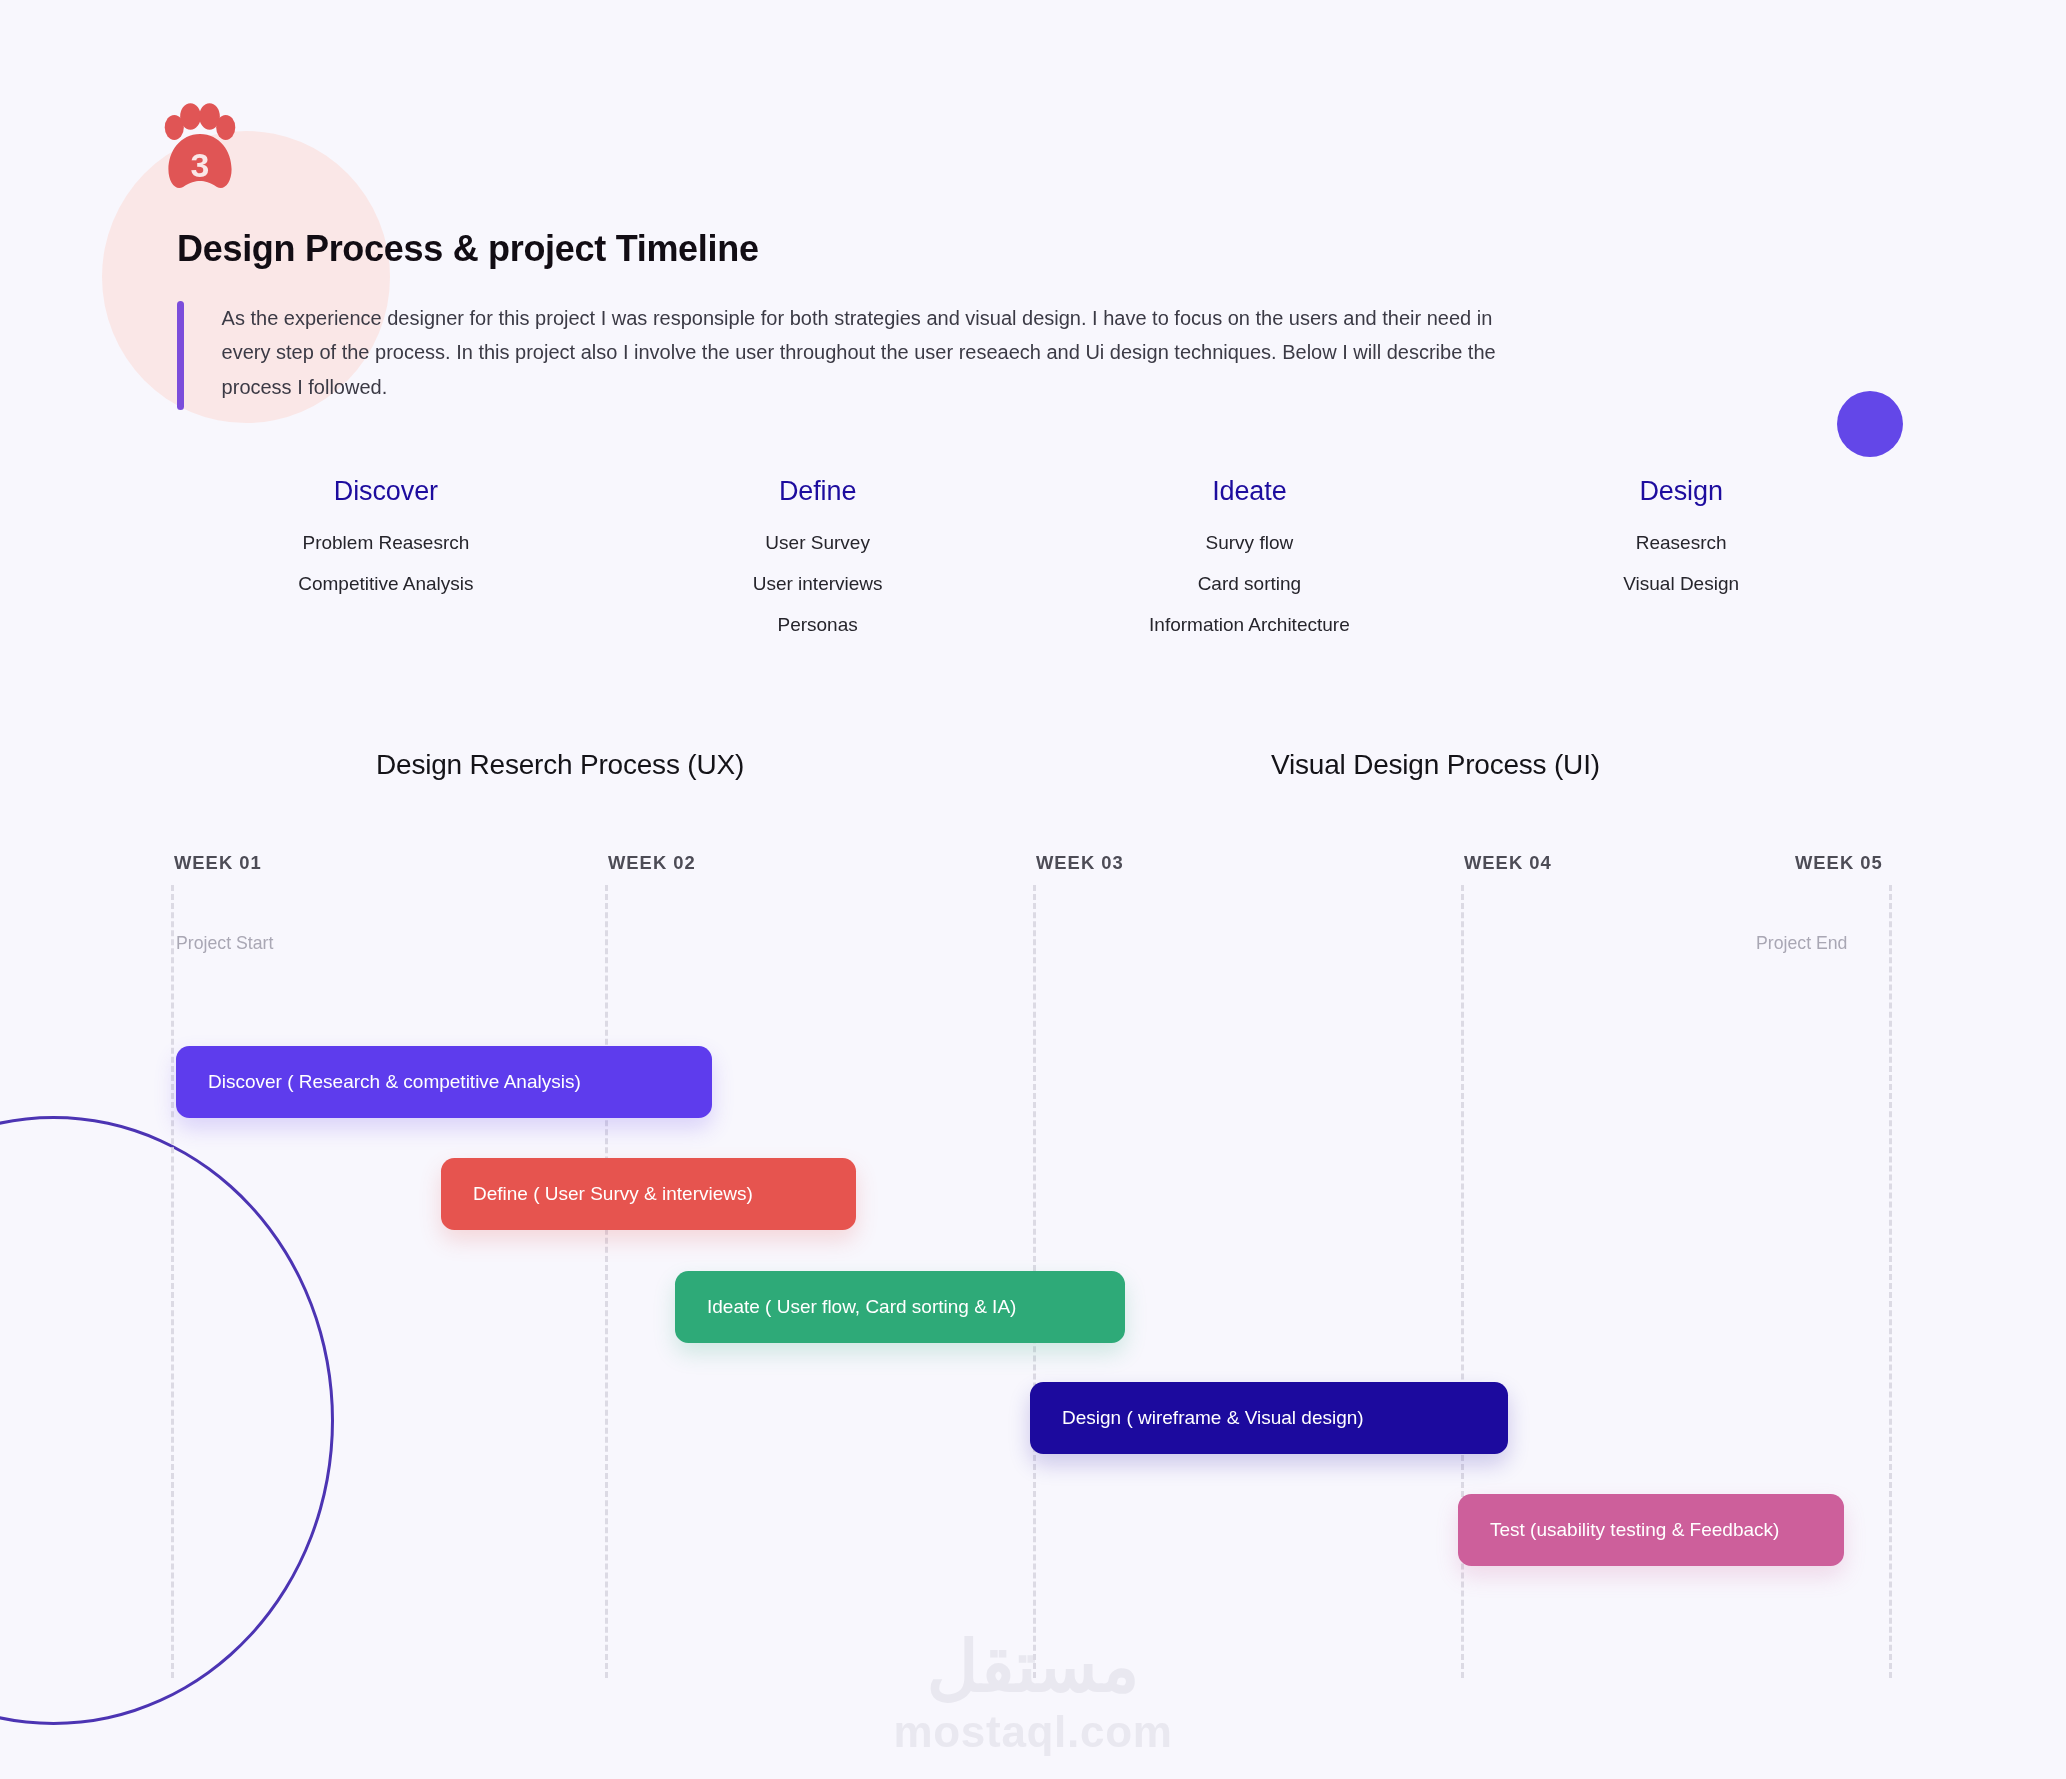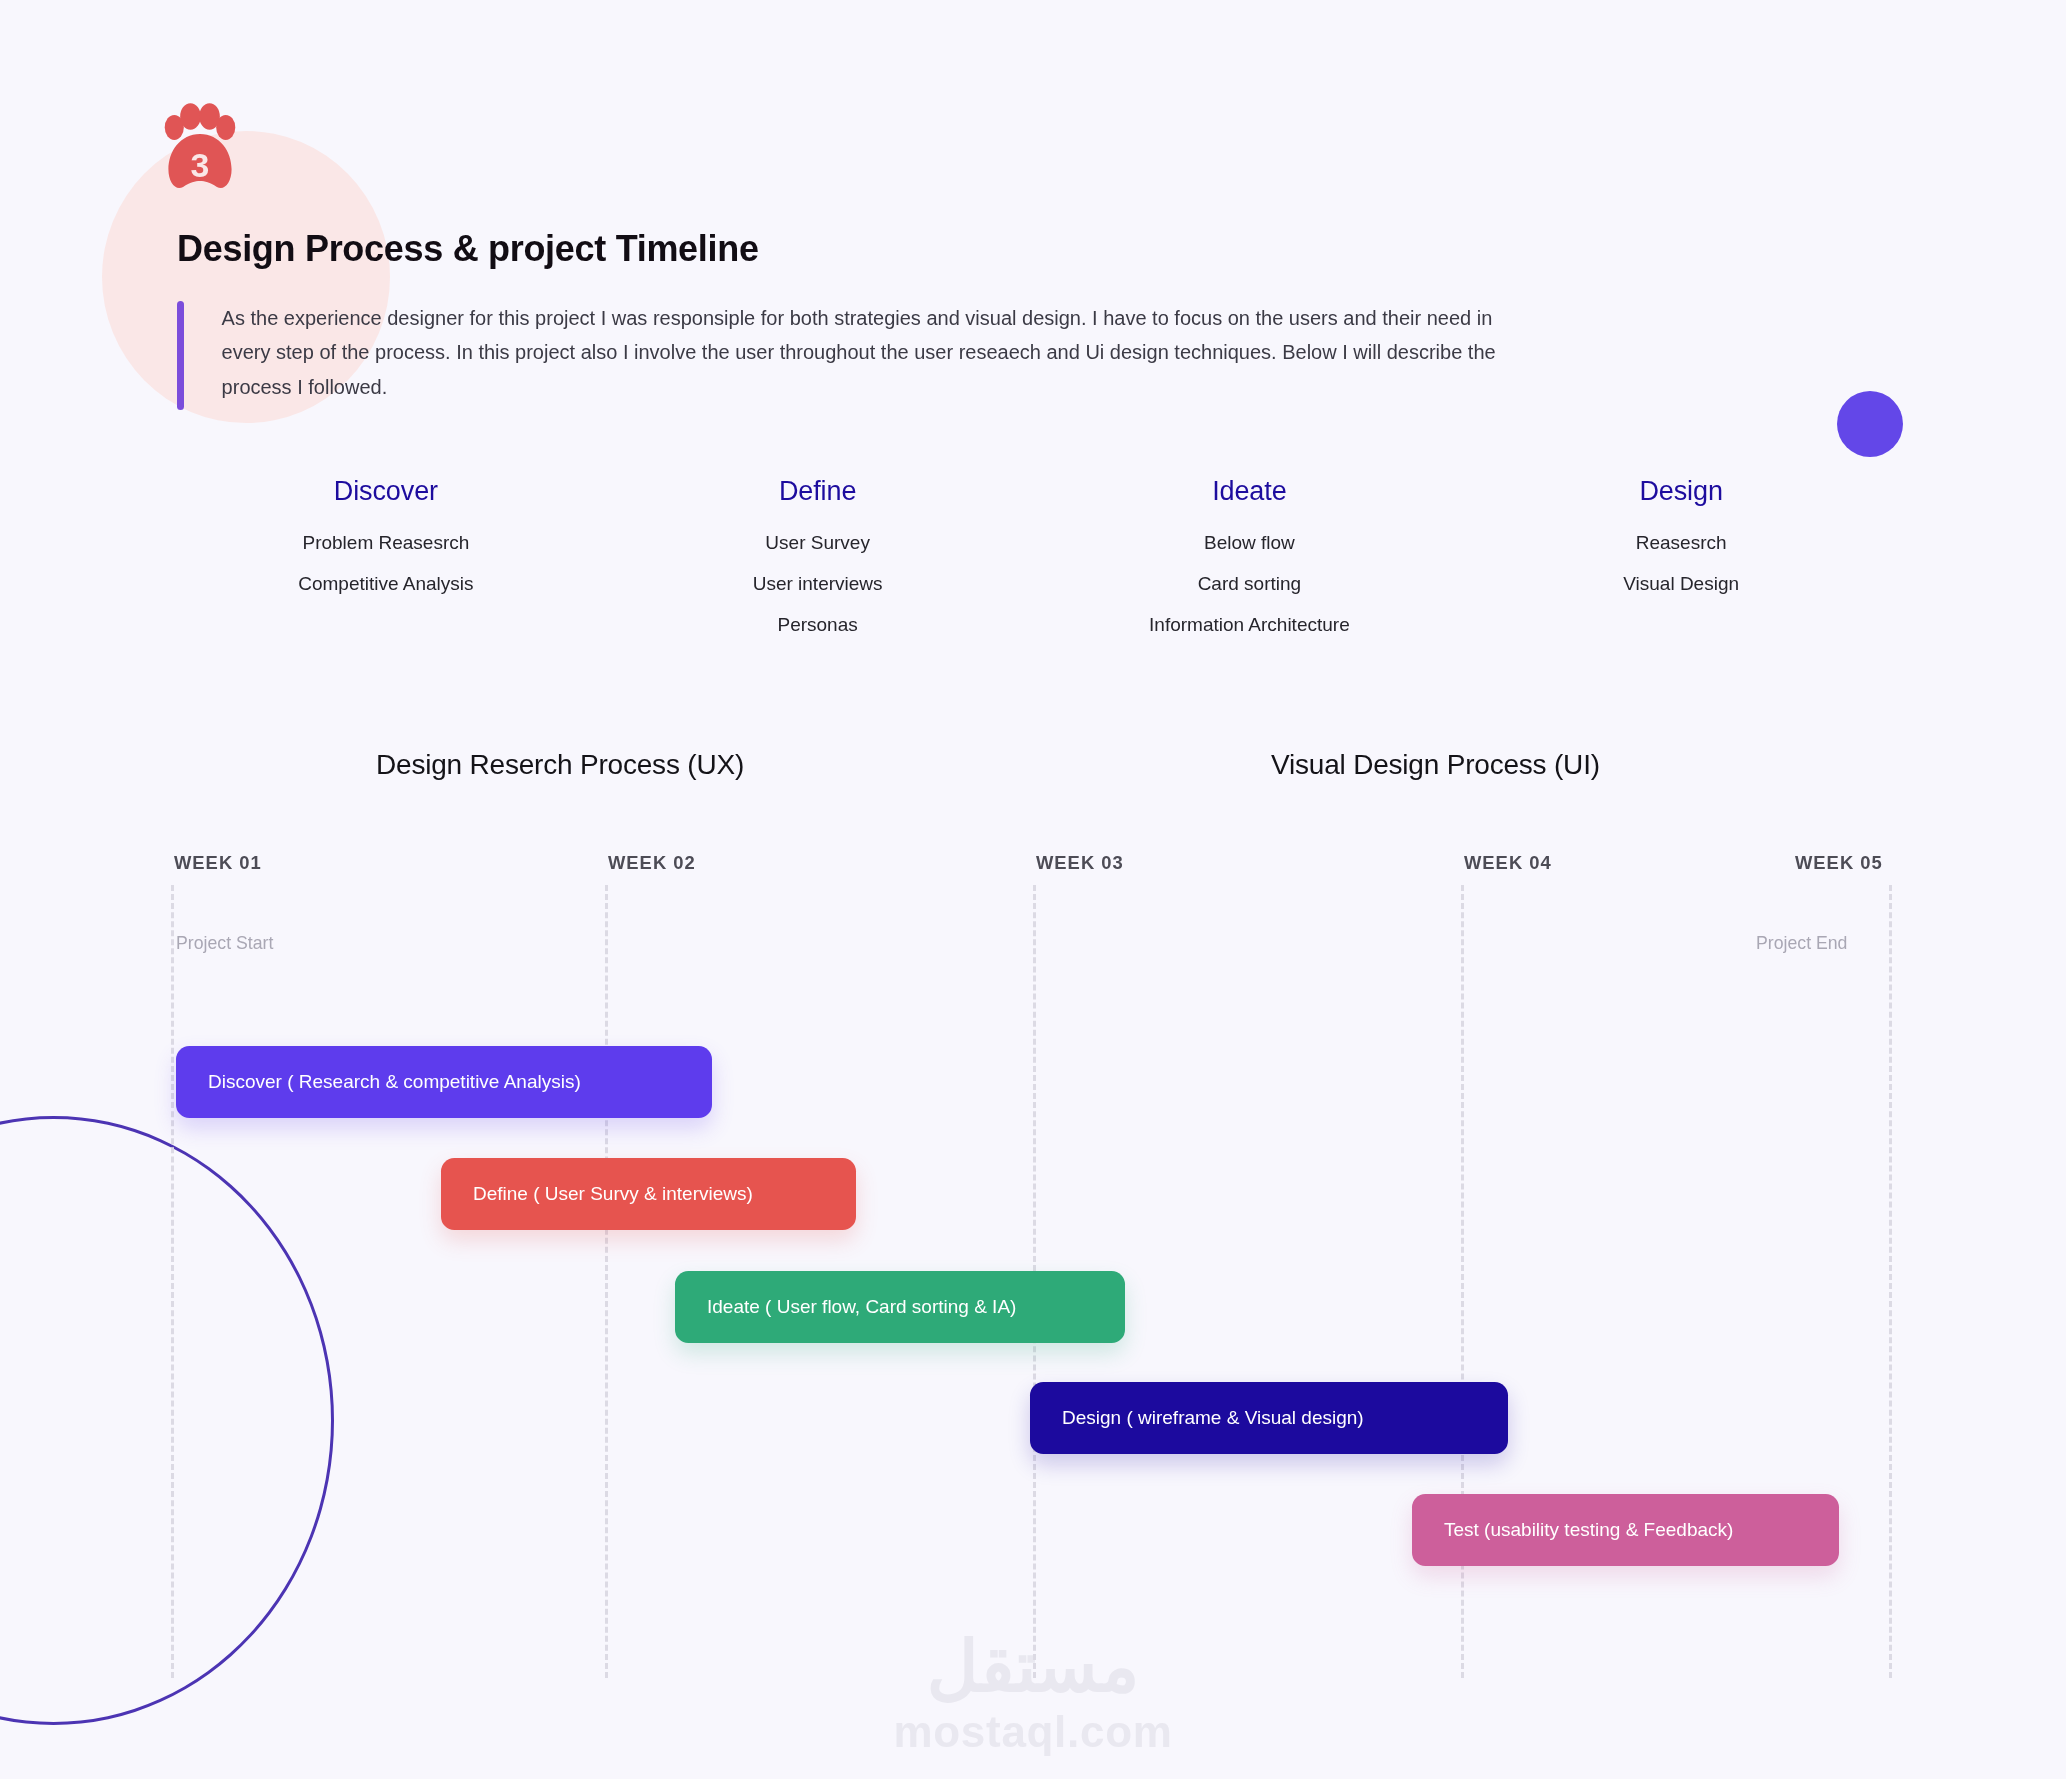--- a/index.html
+++ b/index.html
@@ -131,21 +131,21 @@
       <div class="p-item">Competitive Analysis</div>
     </div>
     <div class="p-col">
       <div class="p-head">Define</div>
       <div class="p-item">User Survey</div>
       <div class="p-item">User interviews</div>
       <div class="p-item">Personas</div>
     </div>
     <div class="p-col">
       <div class="p-head">Ideate</div>
-      <div class="p-item">Below flow</div>
+      <div class="p-item">Survy flow</div>
       <div class="p-item">Card sorting</div>
       <div class="p-item">Information Architecture</div>
     </div>
     <div class="p-col">
       <div class="p-head">Design</div>
       <div class="p-item">Reasesrch</div>
       <div class="p-item">Visual Design</div>
     </div>
   </div>
 
@@ -171,21 +171,21 @@
       </div>
 
     <div class="marker" style="left:176px">Project Start</div>
     <div class="marker" style="left:1756px">Project End</div>
 
     <div id="gantt-bars">
         <div class="bar" style="left: 176px; top: 1046px; width: 536px; background: rgb(94, 60, 237); box-shadow: rgba(94, 60, 237, 0.2) 0px 10.3px 22px;">Discover ( Research &amp; competitive Analysis)</div>
         <div class="bar" style="left: 441px; top: 1158px; width: 415px; background: rgb(230, 84, 79); box-shadow: rgba(230, 84, 79, 0.2) 0px 10.3px 22px;">Define ( User Survy &amp; interviews)</div>
         <div class="bar" style="left: 675px; top: 1271px; width: 450px; background: rgb(46, 170, 120); box-shadow: rgba(46, 170, 120, 0.2) 0px 10.3px 22px;">Ideate ( User flow, Card sorting &amp; IA)</div>
         <div class="bar" style="left: 1030px; top: 1382px; width: 478px; background: rgb(28, 10, 158); box-shadow: rgba(28, 10, 158, 0.2) 0px 10.3px 22px;">Design ( wireframe &amp; Visual design)</div>
-        <div class="bar" style="left: 1412px; top: 1494px; width: 427px; background: rgb(205, 95, 155); box-shadow: rgba(205, 95, 155, 0.2) 0px 10.3px 22px;">Test (usability testing &amp; Feedback)</div>
+        <div class="bar" style="left: 1458px; top: 1494px; width: 386px; background: rgb(205, 95, 155); box-shadow: rgba(205, 95, 155, 0.2) 0px 10.3px 22px;">Test (usability testing &amp; Feedback)</div>
       </div>
   </div>
 
   <div class="watermark">
     <div class="wm-ar">مستقل</div>
     <div class="wm-en">mostaql.com</div>
   </div>
 
 </div>
 

